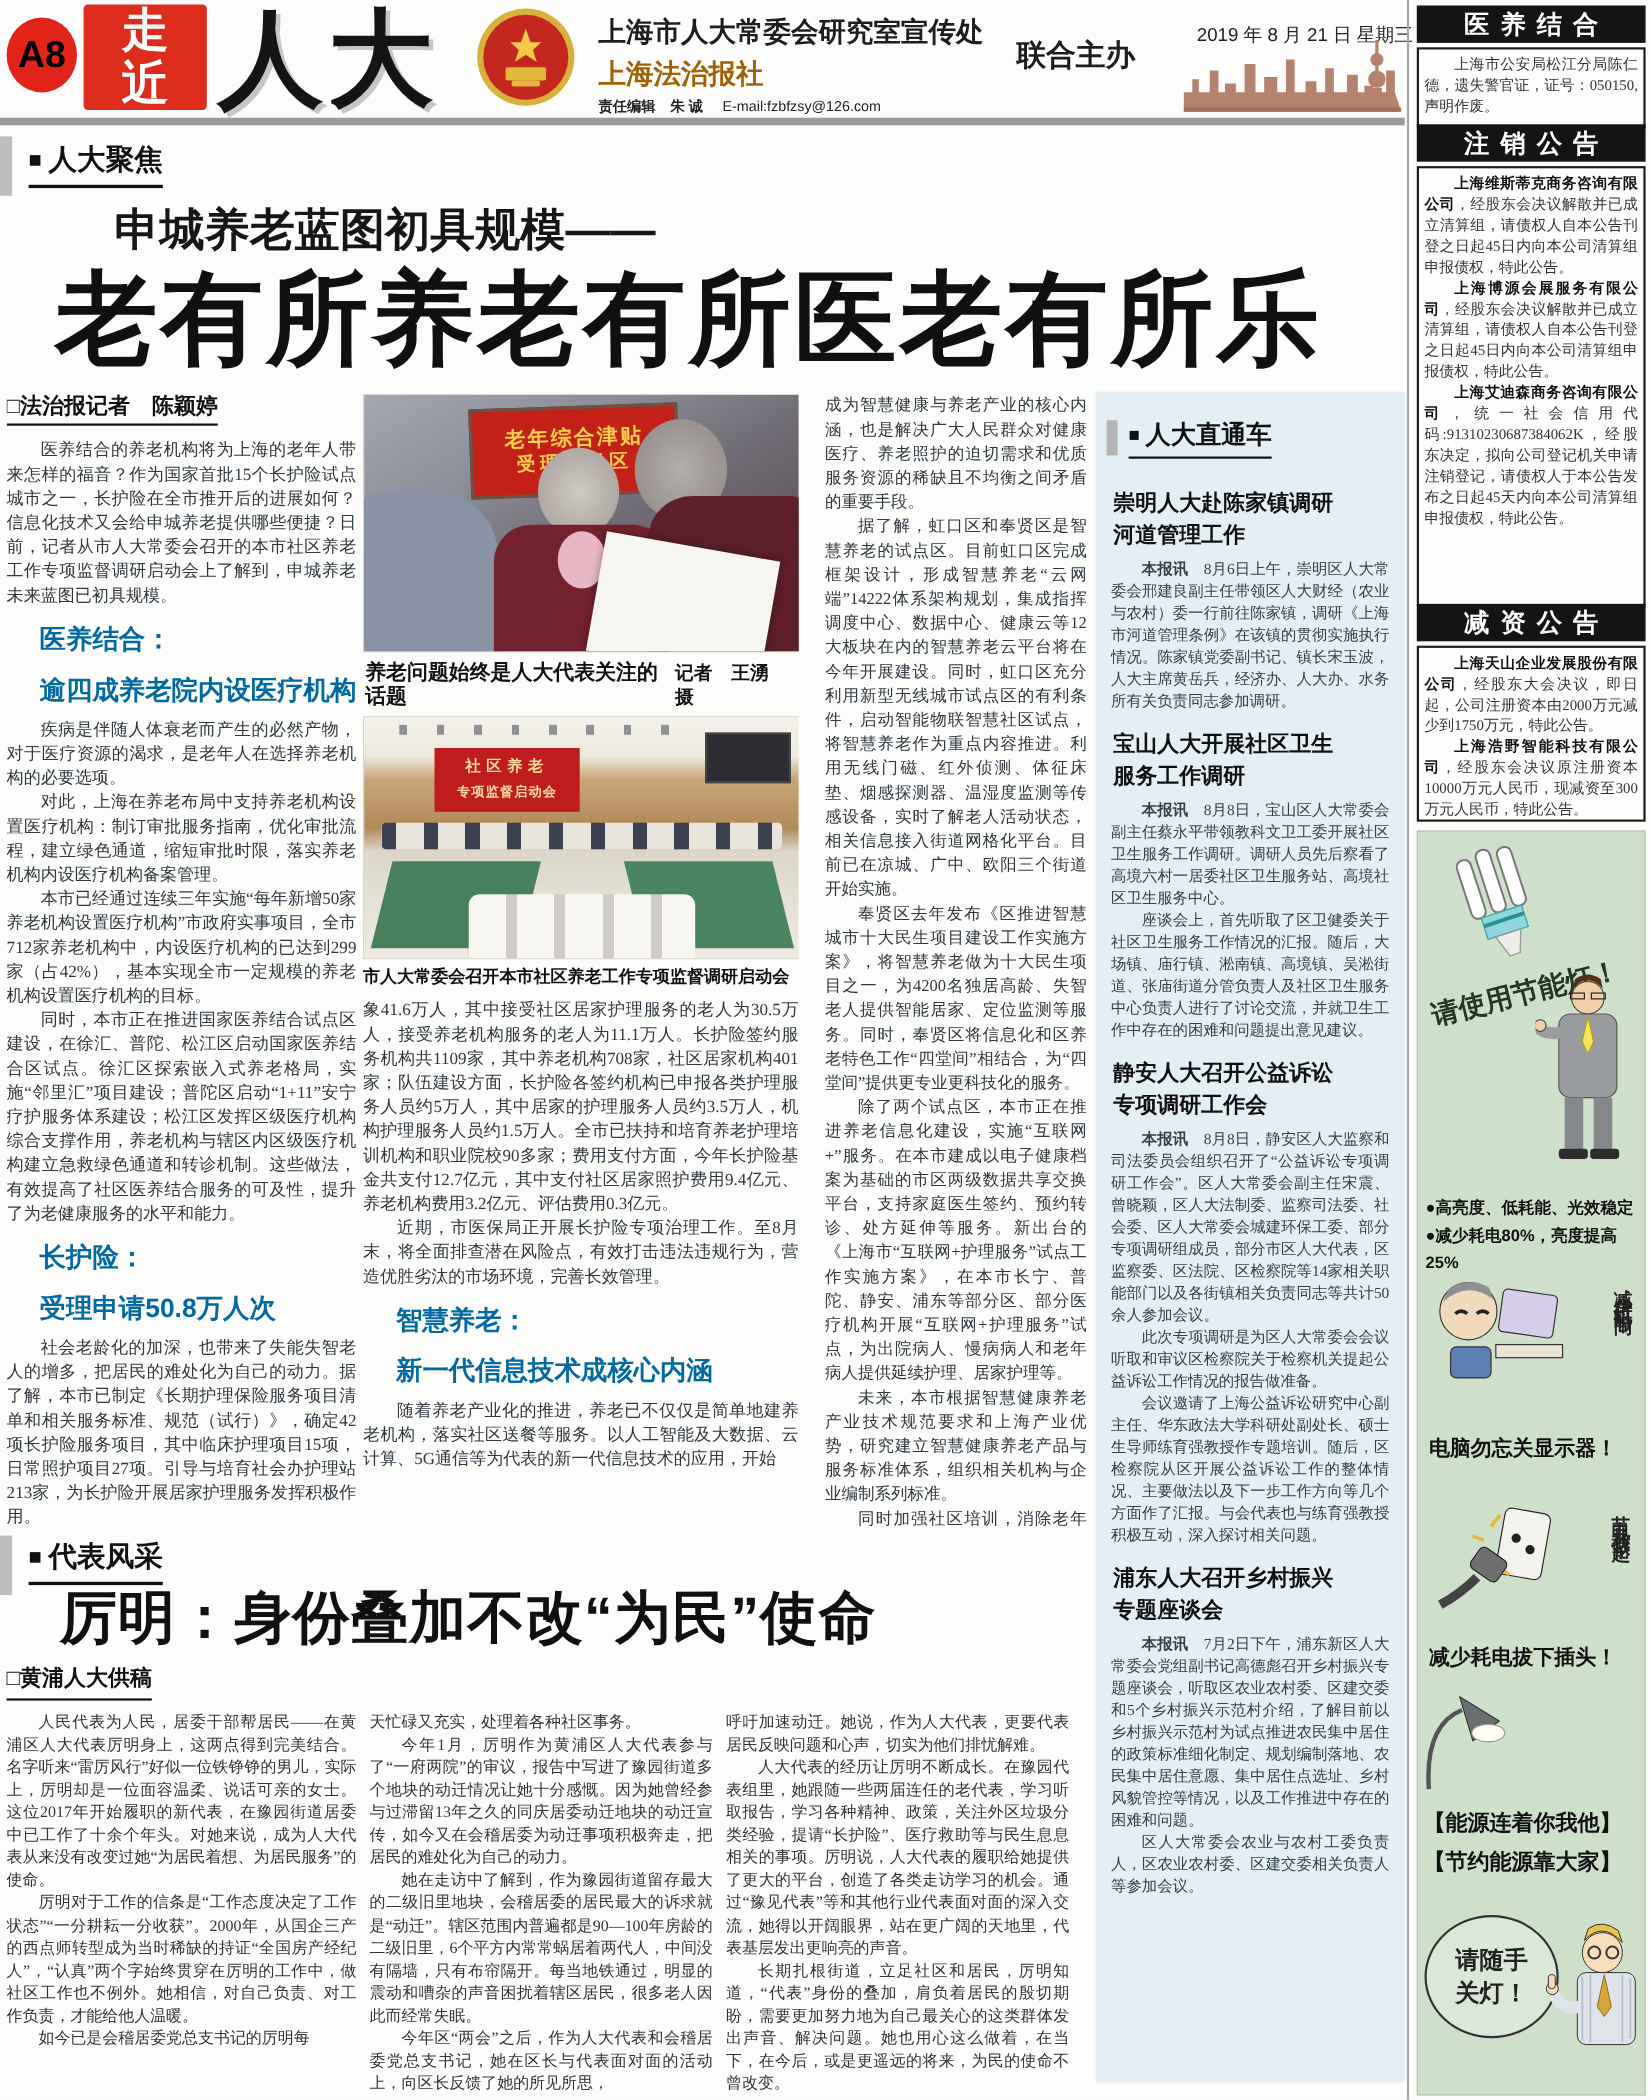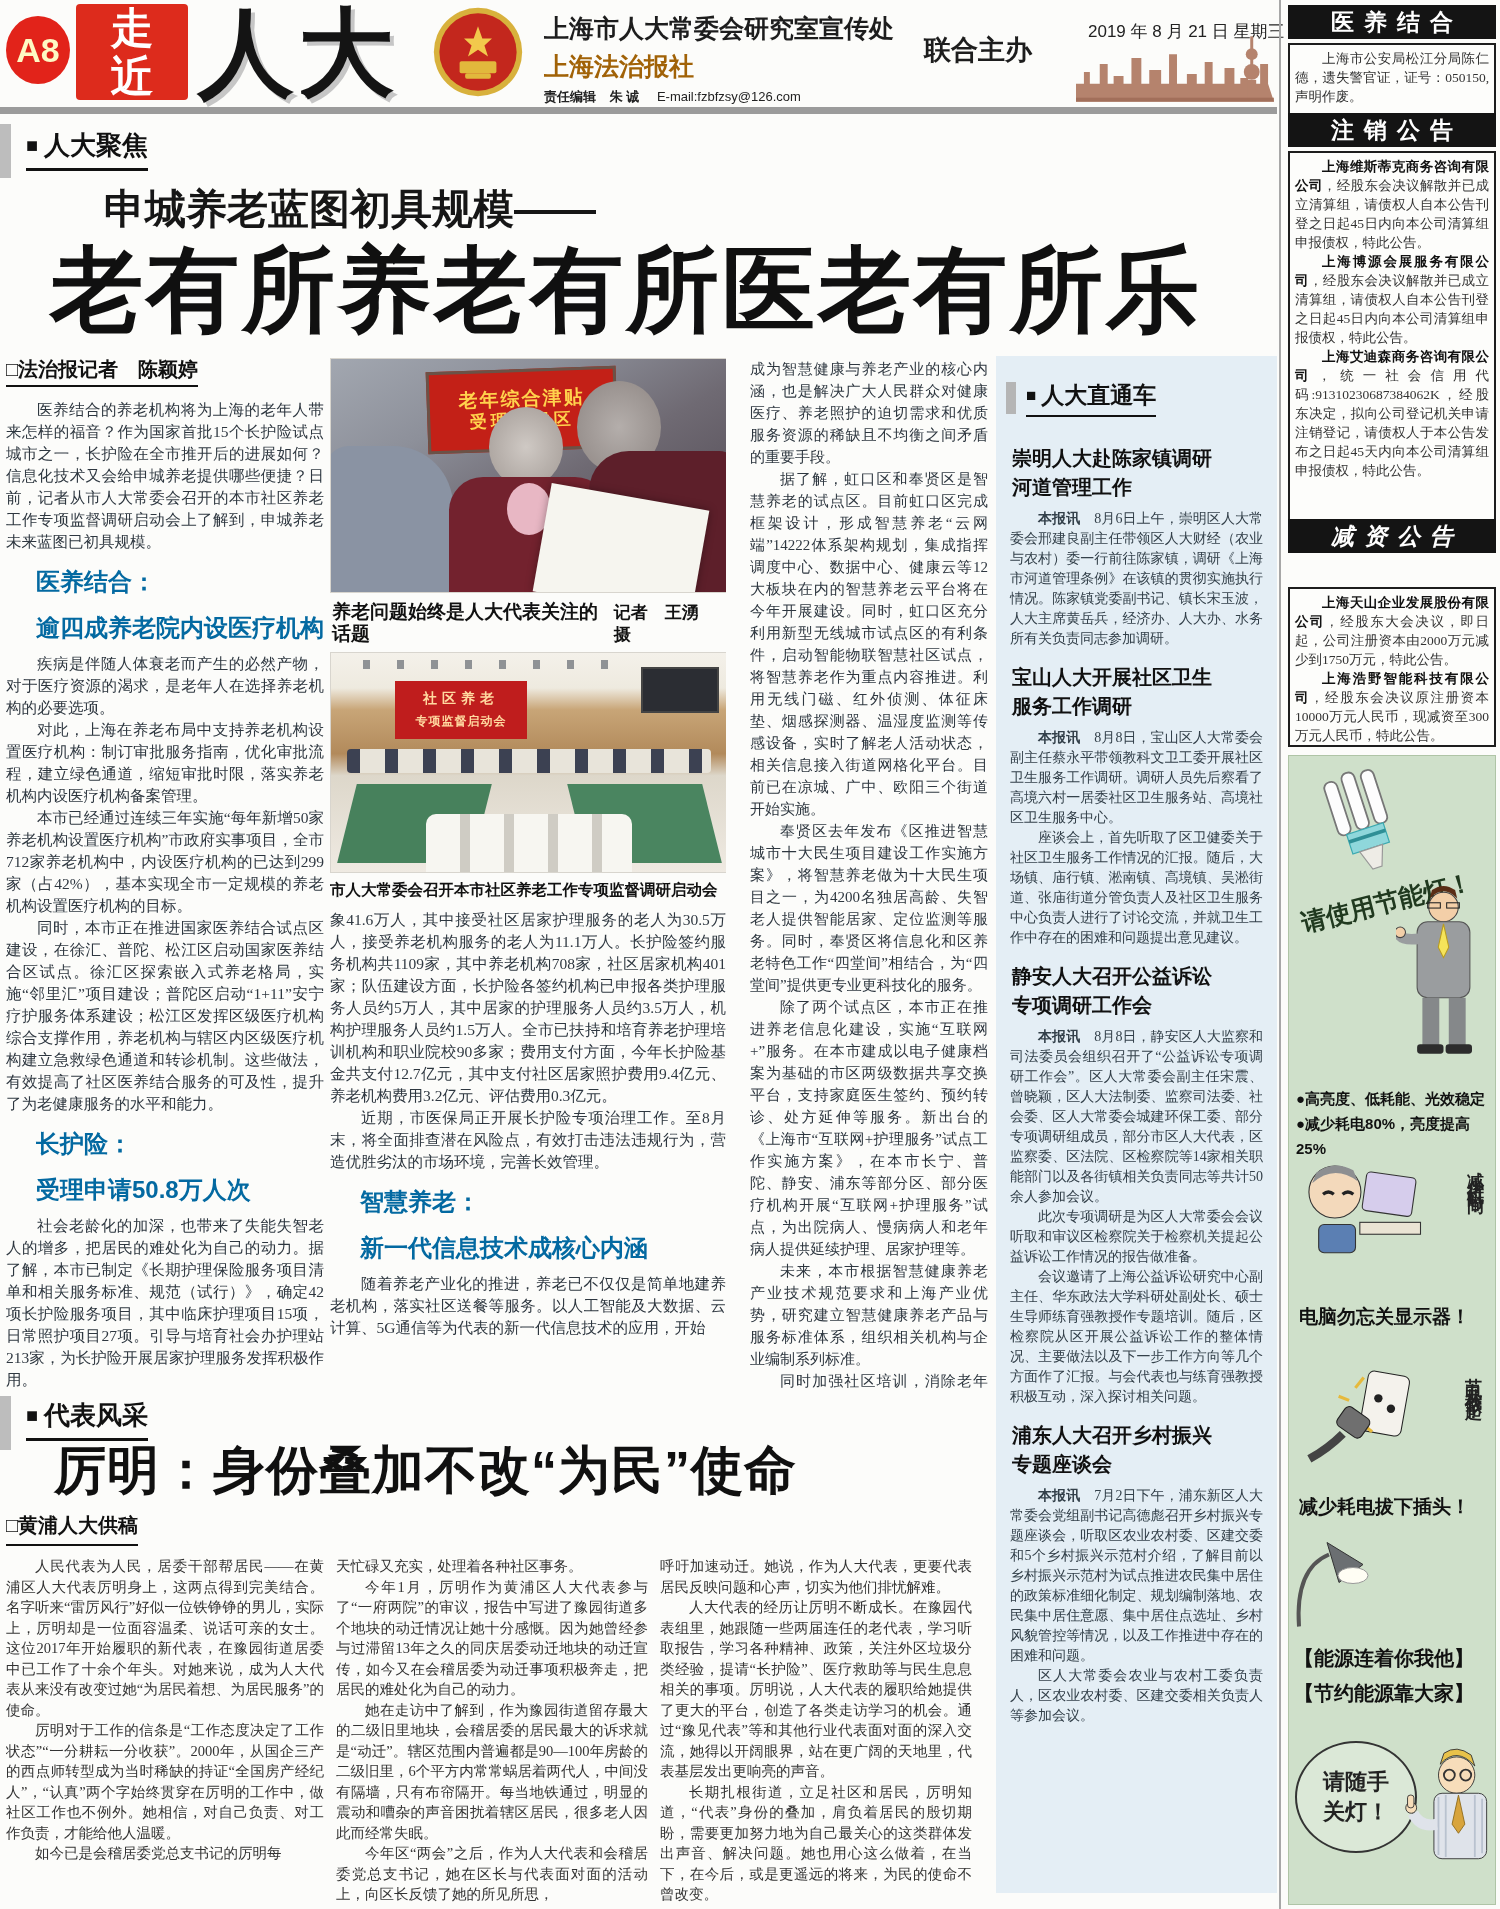--- a/index.html
+++ b/index.html
@@ -3,21 +3,21 @@
 <meta charset="utf-8">
 <style>
   html,body{margin:0;padding:0;background:#e8e8e4;}
   .page{position:relative;width:1500px;height:1909px;background:#fcfcfa;margin:0 auto;
         font-family:"Liberation Sans","DejaVu Sans",sans-serif;color:#222;overflow:hidden;}
   .abs{position:absolute;}
   .serif{font-family:"Liberation Serif","DejaVu Serif",serif;}
 
   
   .a8-badge{left:6px;top:16px;width:64px;height:68px;background:#e2231a;border-radius:50%;
-            color:#fef9c3;font-weight:900;font-size:34px;text-align:center;line-height:68px;}
+            color:#000000;font-weight:900;font-size:34px;text-align:center;line-height:68px;}
   .brand-box{left:76px;top:4px;width:112px;height:96px;background:#dd2b1c;color:#fff;
              font-weight:900;font-size:43px;line-height:48px;text-align:center;border-radius:4px;}
   .brand-main{left:198px;top:-10px;font-size:96px;font-weight:900;color:#141414;letter-spacing:4px;
               text-shadow:4px 4px 0 #c6c6c6;}
   .emblem{left:432px;top:6px;width:92px;height:92px;}
   .org1{left:544px;top:12px;font-size:25px;font-weight:600;color:#1d1d1d;}
   .org2{left:544px;top:50px;font-size:25px;font-weight:600;color:#a16207;}
   .editor-line{left:544px;top:88px;font-size:13px;color:#222;}
   .editor-line b{margin-right:10px;}
   .editor-line .nm{margin-right:14px;font-weight:700;}
@@ -313,21 +313,21 @@
       <p>上海市公安局松江分局陈仁德，遗失警官证，证号：050150,声明作废。</p>
     </div>
 
   <div class="abs sb-head" style="top:113px;">注销公告</div>
   <div class="abs sb-box serif" style="top:151px;height:388px;">
       <p><b>上海维斯蒂克商务咨询有限公司</b>，经股东会决议解散并已成立清算组，请债权人自本公告刊登之日起45日内向本公司清算组申报债权，特此公告。</p>
       <p><b>上海博源会展服务有限公司</b>，经股东会决议解散并已成立清算组，请债权人自本公告刊登之日起45日内向本公司清算组申报债权，特此公告。</p>
       <p><b>上海艾迪森商务咨询有限公司</b>，统一社会信用代码:91310230687384062K，经股东决定，拟向公司登记机关申请注销登记，请债权人于本公告发布之日起45天内向本公司清算组申报债权，特此公告。</p>
     </div>
 
-  <div class="abs sb-head" style="top:519px;font-style:italic;">减资公告</div>
+  <div class="abs sb-head" style="top:549px;">减资公告</div>
   <div class="abs sb-box serif" style="top:587px;height:148px;">
       <p><b>上海天山企业发展股份有限公司</b>，经股东大会决议，即日起，公司注册资本由2000万元减少到1750万元，特此公告。</p>
       <p><b>上海浩野智能科技有限公司</b>，经股东会决议原注册资本10000万元人民币，现减资至300万元人民币，特此公告。</p>
     </div>
 
   <div id="ad" class="abs">
     <svg style="position:absolute;left:14px;top:12px;width:120px;height:110px;transform:rotate(-18deg);" viewBox="0 0 100 90">
       <g stroke="#777" stroke-width="1.5" fill="#fdfdfd">
         <rect x="28" y="4" width="11" height="46" rx="5"></rect>
         <rect x="44" y="1" width="11" height="49" rx="5"></rect>

